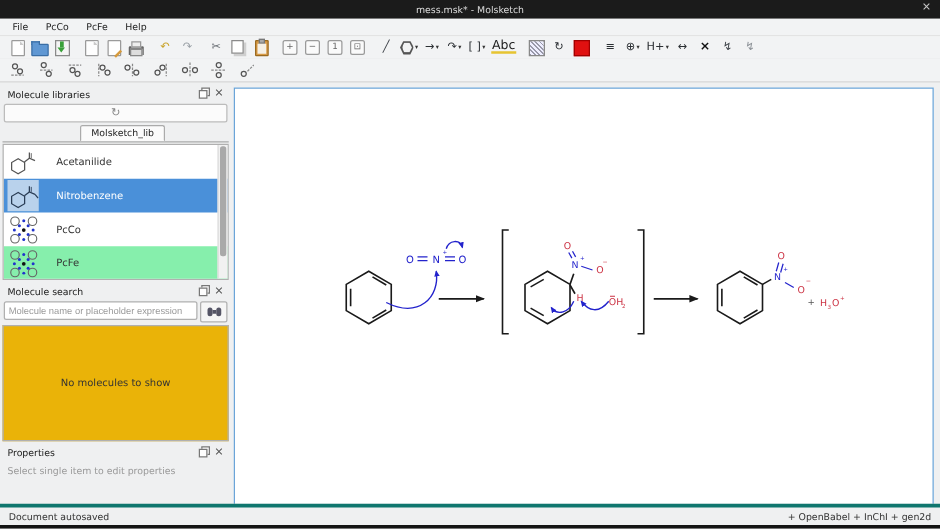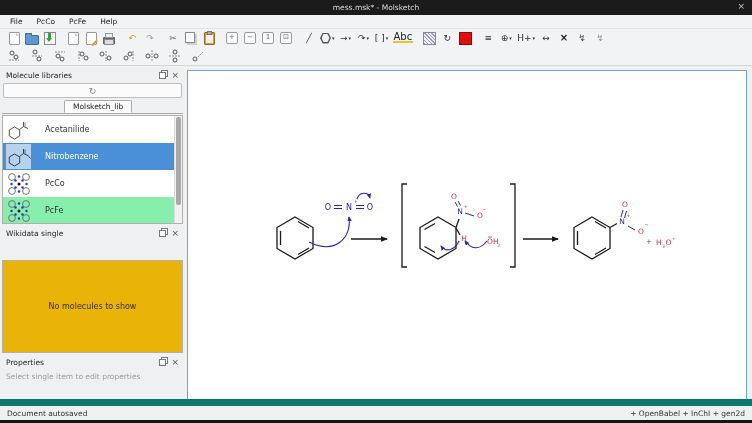--- a/index.html
+++ b/index.html
@@ -75,21 +75,21 @@
   #wiki-btn{width:20px;height:15px;border:1px solid #b0b0b0;border-radius:2px;background:#f6f6f6;display:flex;align-items:center;justify-content:center}
   #wiki-body{position:absolute;top:33px;bottom:0;left:0;right:0;background:#eab308;border:1px solid #b0b0b0;
              display:flex;align-items:center;justify-content:center;font-size:8px;color:#333}
   #prop-panel{top:356px;height:47px}
   #prop-hint{font-size:7.5px;color:#9a9a9a;padding:3px 4px}
   
   #canvas{position:absolute;left:187px;top:70px;width:558px;height:336px;background:#fff;border:1px solid #6ba4d8}
   #canvas svg{display:block}
   #hscroll-thumb{position:absolute;left:217px;bottom:-1px;width:129px;height:3px;background:#5f9bd5;border-radius:1px}
   
-  #statusbar{position:absolute;left:0;right:0;bottom:3px;height:14px;background:#eff0f1;border-top:7px solid #0f766e;
+  #statusbar{position:absolute;left:0;right:0;bottom:3px;height:14px;background:#eff0f1;border-top:3px solid #0f766e;
              display:flex;justify-content:space-between;align-items:center;padding:0 7px;font-size:7.5px;color:#333}
   #bottom-strip{position:absolute;left:0;right:0;bottom:0;height:3px;background:#141414}
   .chem-text{font-family:"DejaVu Sans","Liberation Sans",sans-serif}
 </style>
 </head>
 <body>
 
 <div id="titlebar">
   <span>mess.msk* - Molsketch</span>
   <span id="win-close">×</span>
@@ -365,23 +365,29 @@
         </div>
       </div>
     <div id="lib-scroll">
         <div id="lib-scroll-thumb"></div>
       </div>
   </div>
 </div>
 
 <div id="wiki-panel" class="dock">
   <div class="dock-head">
-    <span>Wikidata single</span>
+    <span>Molecule search</span>
     <span style="margin-left:auto" class="float-icon"></span>
     <span class="dock-close">×</span>
+  </div>
+  <div id="wiki-row">
+    <input id="wiki-input" placeholder="Molecule name or placeholder expression" style="">
+    <div id="wiki-btn">
+      <span class="ic ic-binoc"></span>
+    </div>
   </div>
   <div id="wiki-body">
     <span>No molecules to show</span>
   </div>
 </div>
 
 <div id="prop-panel" class="dock">
   <div class="dock-head">
     <span>Properties</span>
     <span style="margin-left:auto" class="float-icon"></span>

